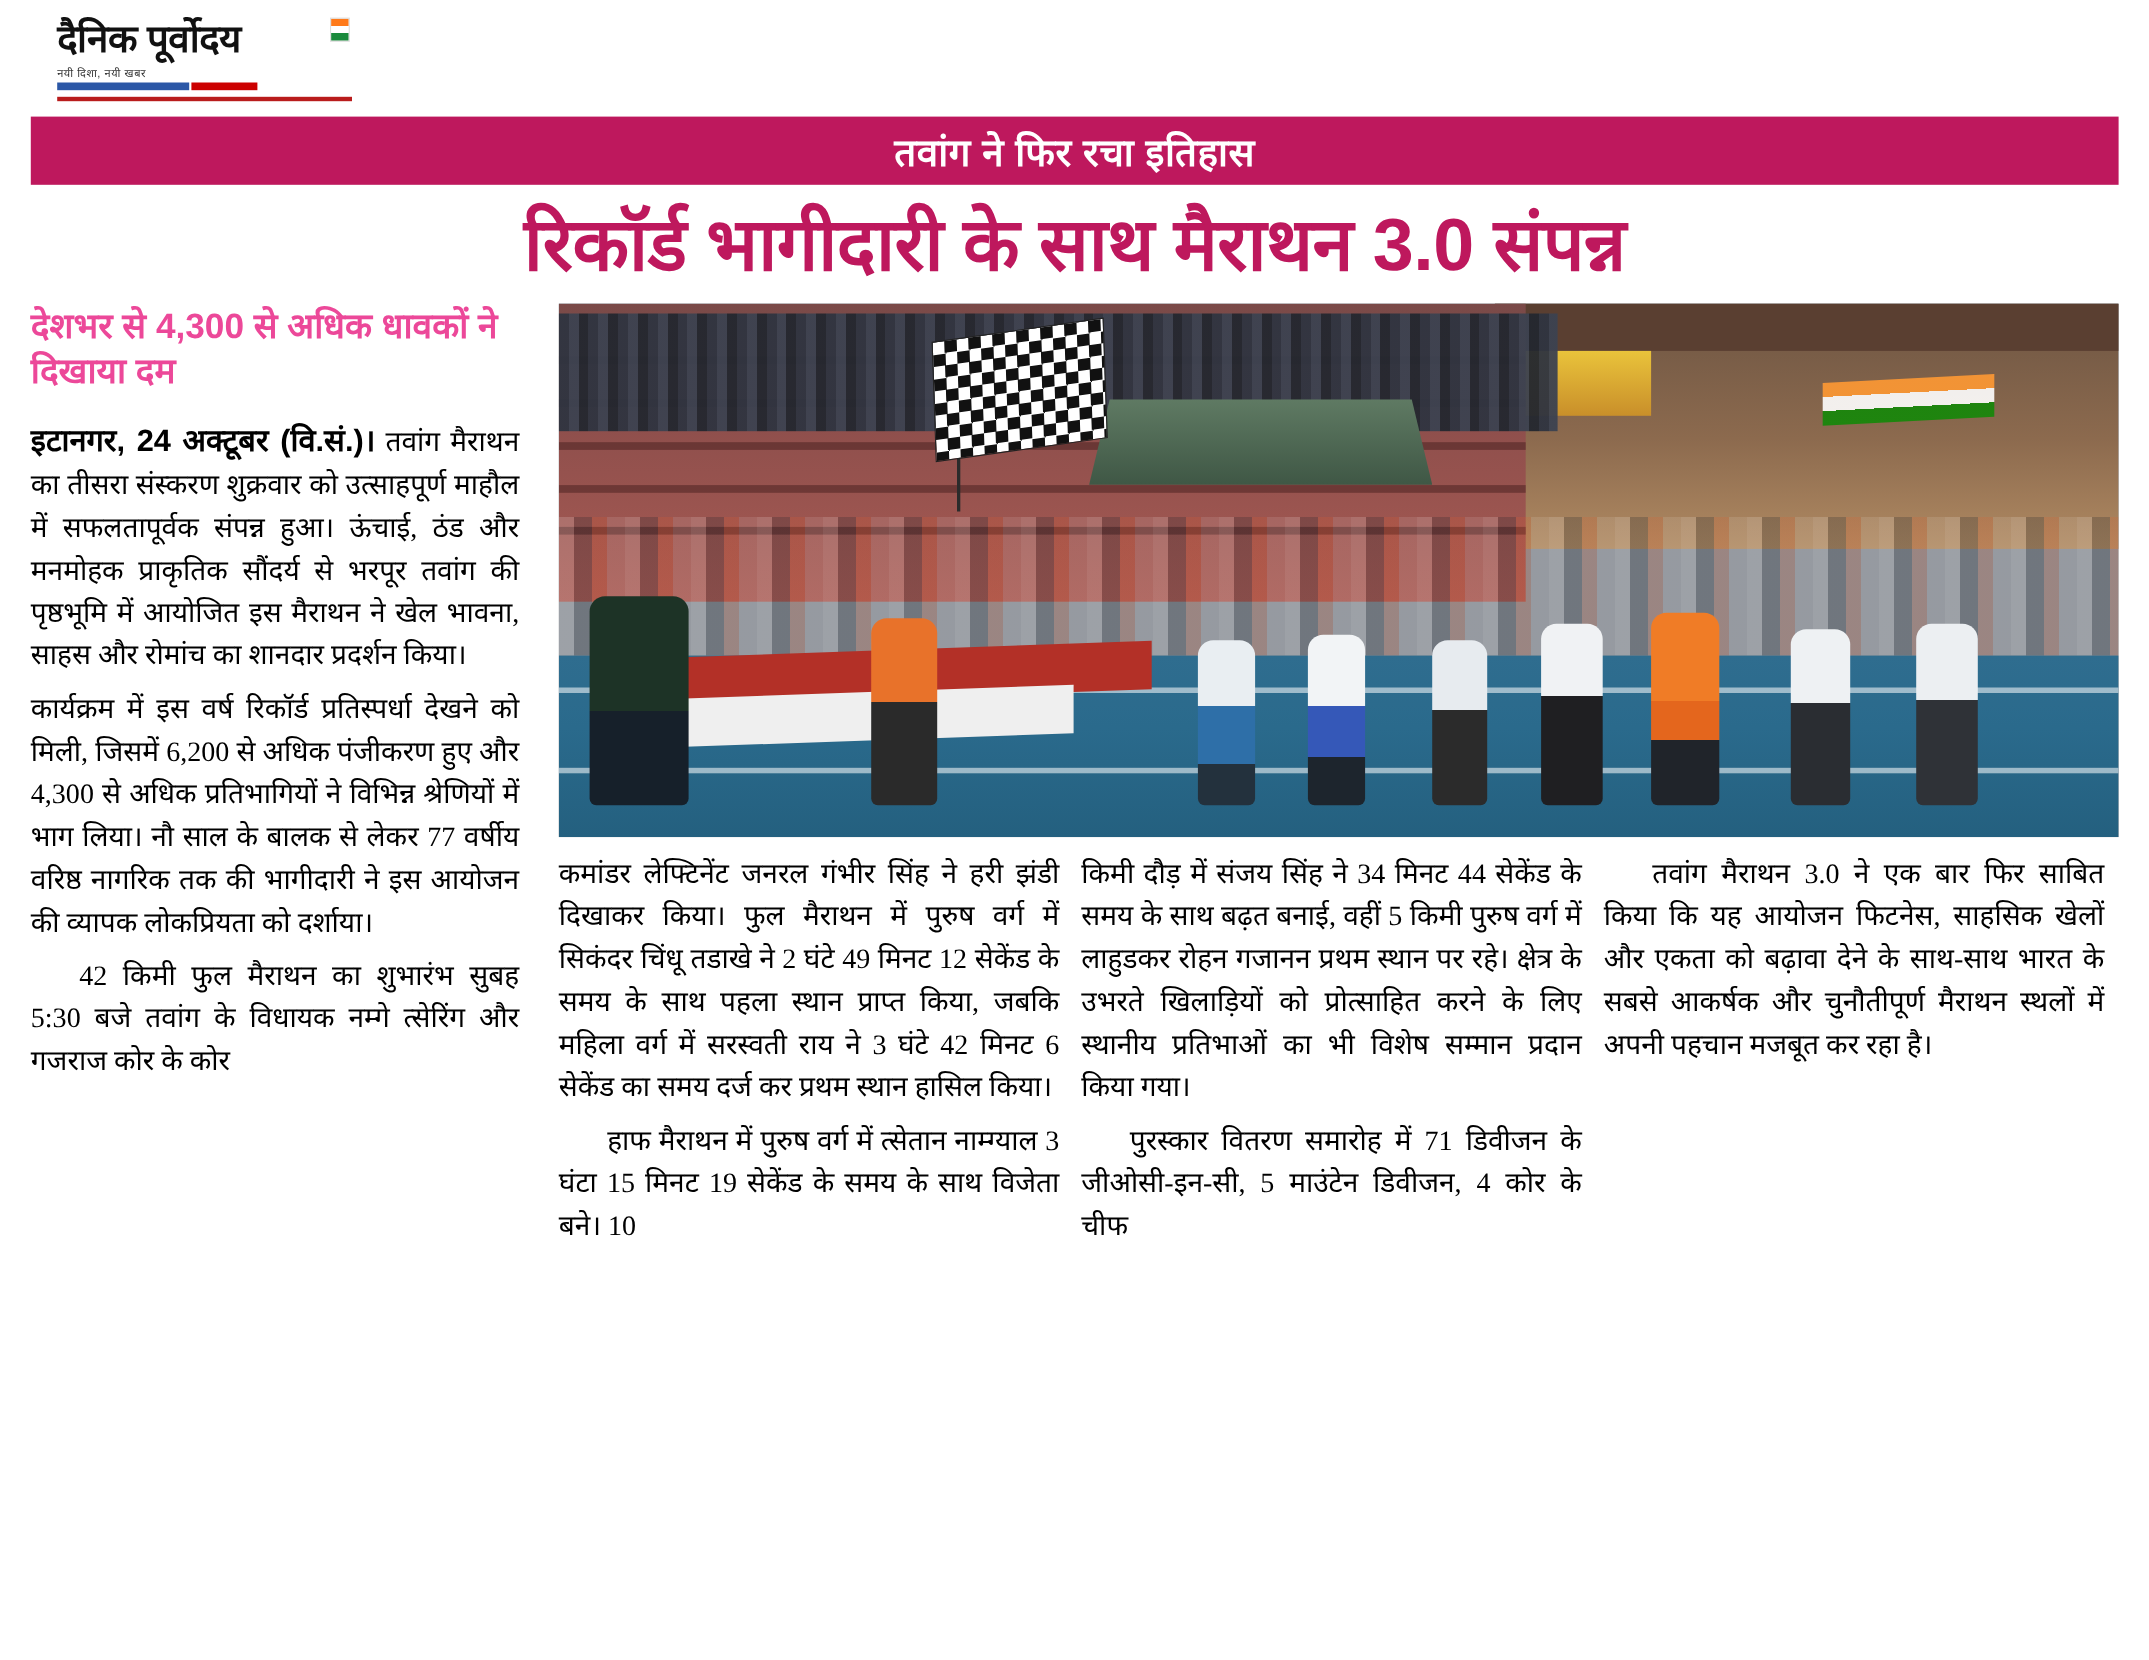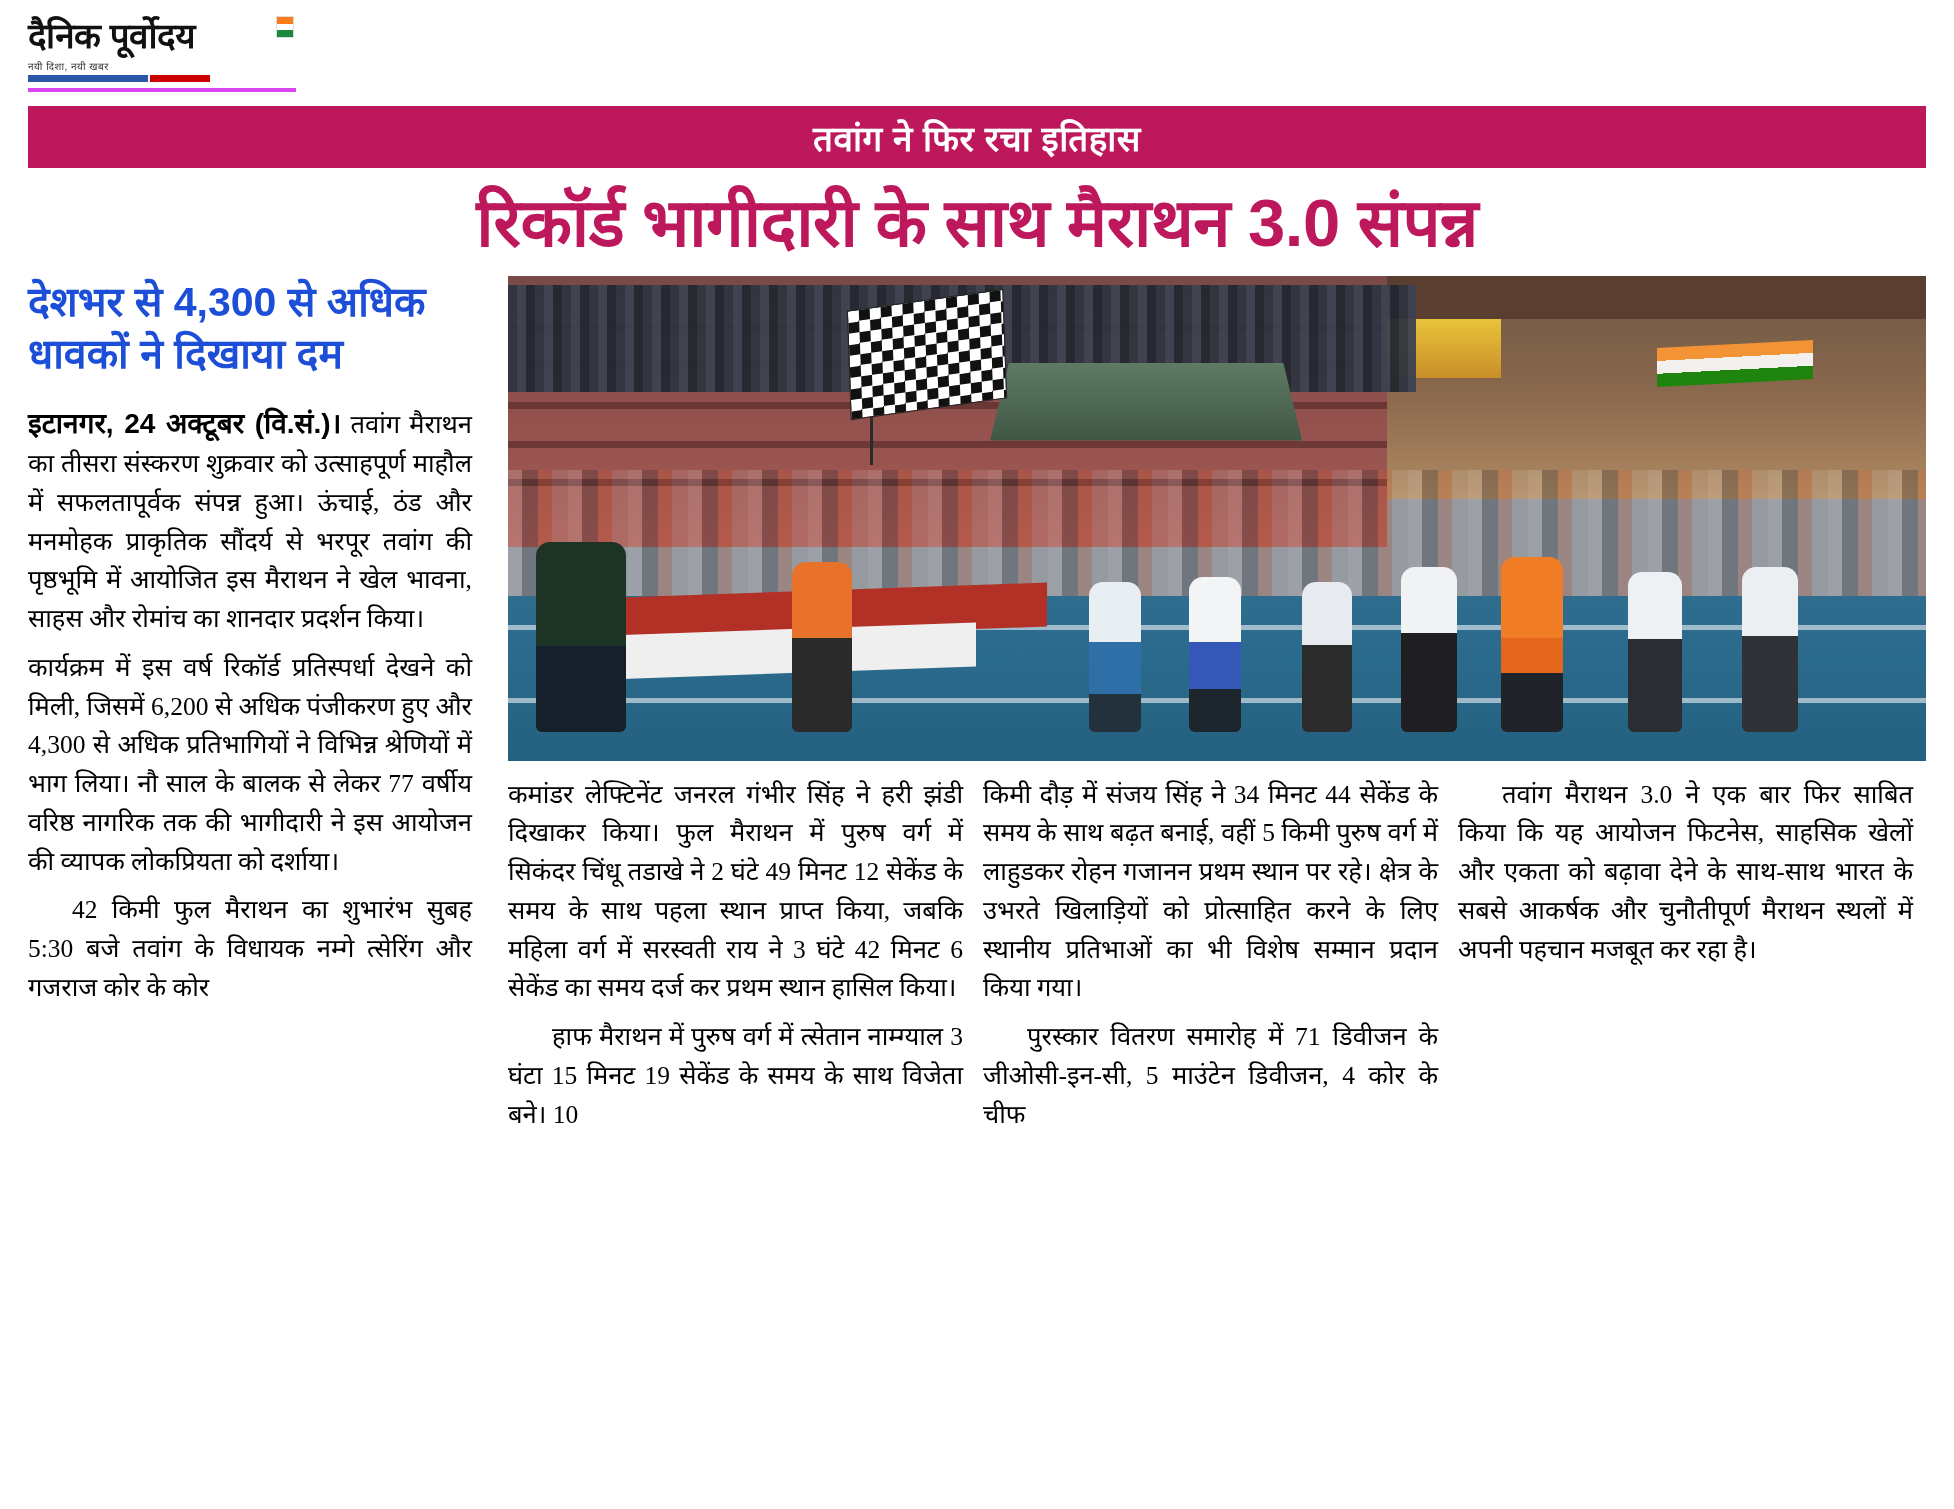--- a/index.html
+++ b/index.html
@@ -19,23 +19,23 @@
     width: 1954px;
     height: 1509px;
     box-sizing: border-box;
     padding: 10px 28px 0 28px;
   }
 
   
   .masthead {
     position: relative;
     height: 78px;
-    border-bottom: 4px solid #d946ef;
+    border-bottom: 4px solid #b91c1c;
     width: 268px;
-    margin-left: 0;
+    margin-left: 24px;
   }
   .masthead-title {
     font-family: "Liberation Sans", sans-serif;
     font-weight: bold;
     font-size: 35px;
     letter-spacing: -0.5px;
     line-height: 1.05;
     color: #111;
     padding-top: 8px;
   }
@@ -109,23 +109,23 @@
     gap: 0;
   }
   .col-left {
     width: 462px;
     padding-right: 18px;
     box-sizing: border-box;
   }
   .subhead {
     font-family: "Liberation Sans", sans-serif;
     font-weight: bold;
-    font-size: 41px;
+    font-size: 32px;
     line-height: 1.28;
-    color: #1d4ed8;
+    color: #ec4899;
     margin-bottom: 22px;
   }
   .para {
     font-family: "Liberation Serif", serif;
     font-size: 25.5px;
     line-height: 1.52;
     text-align: justify;
     margin: 0 0 10px 0;
     color: #000;
   }

